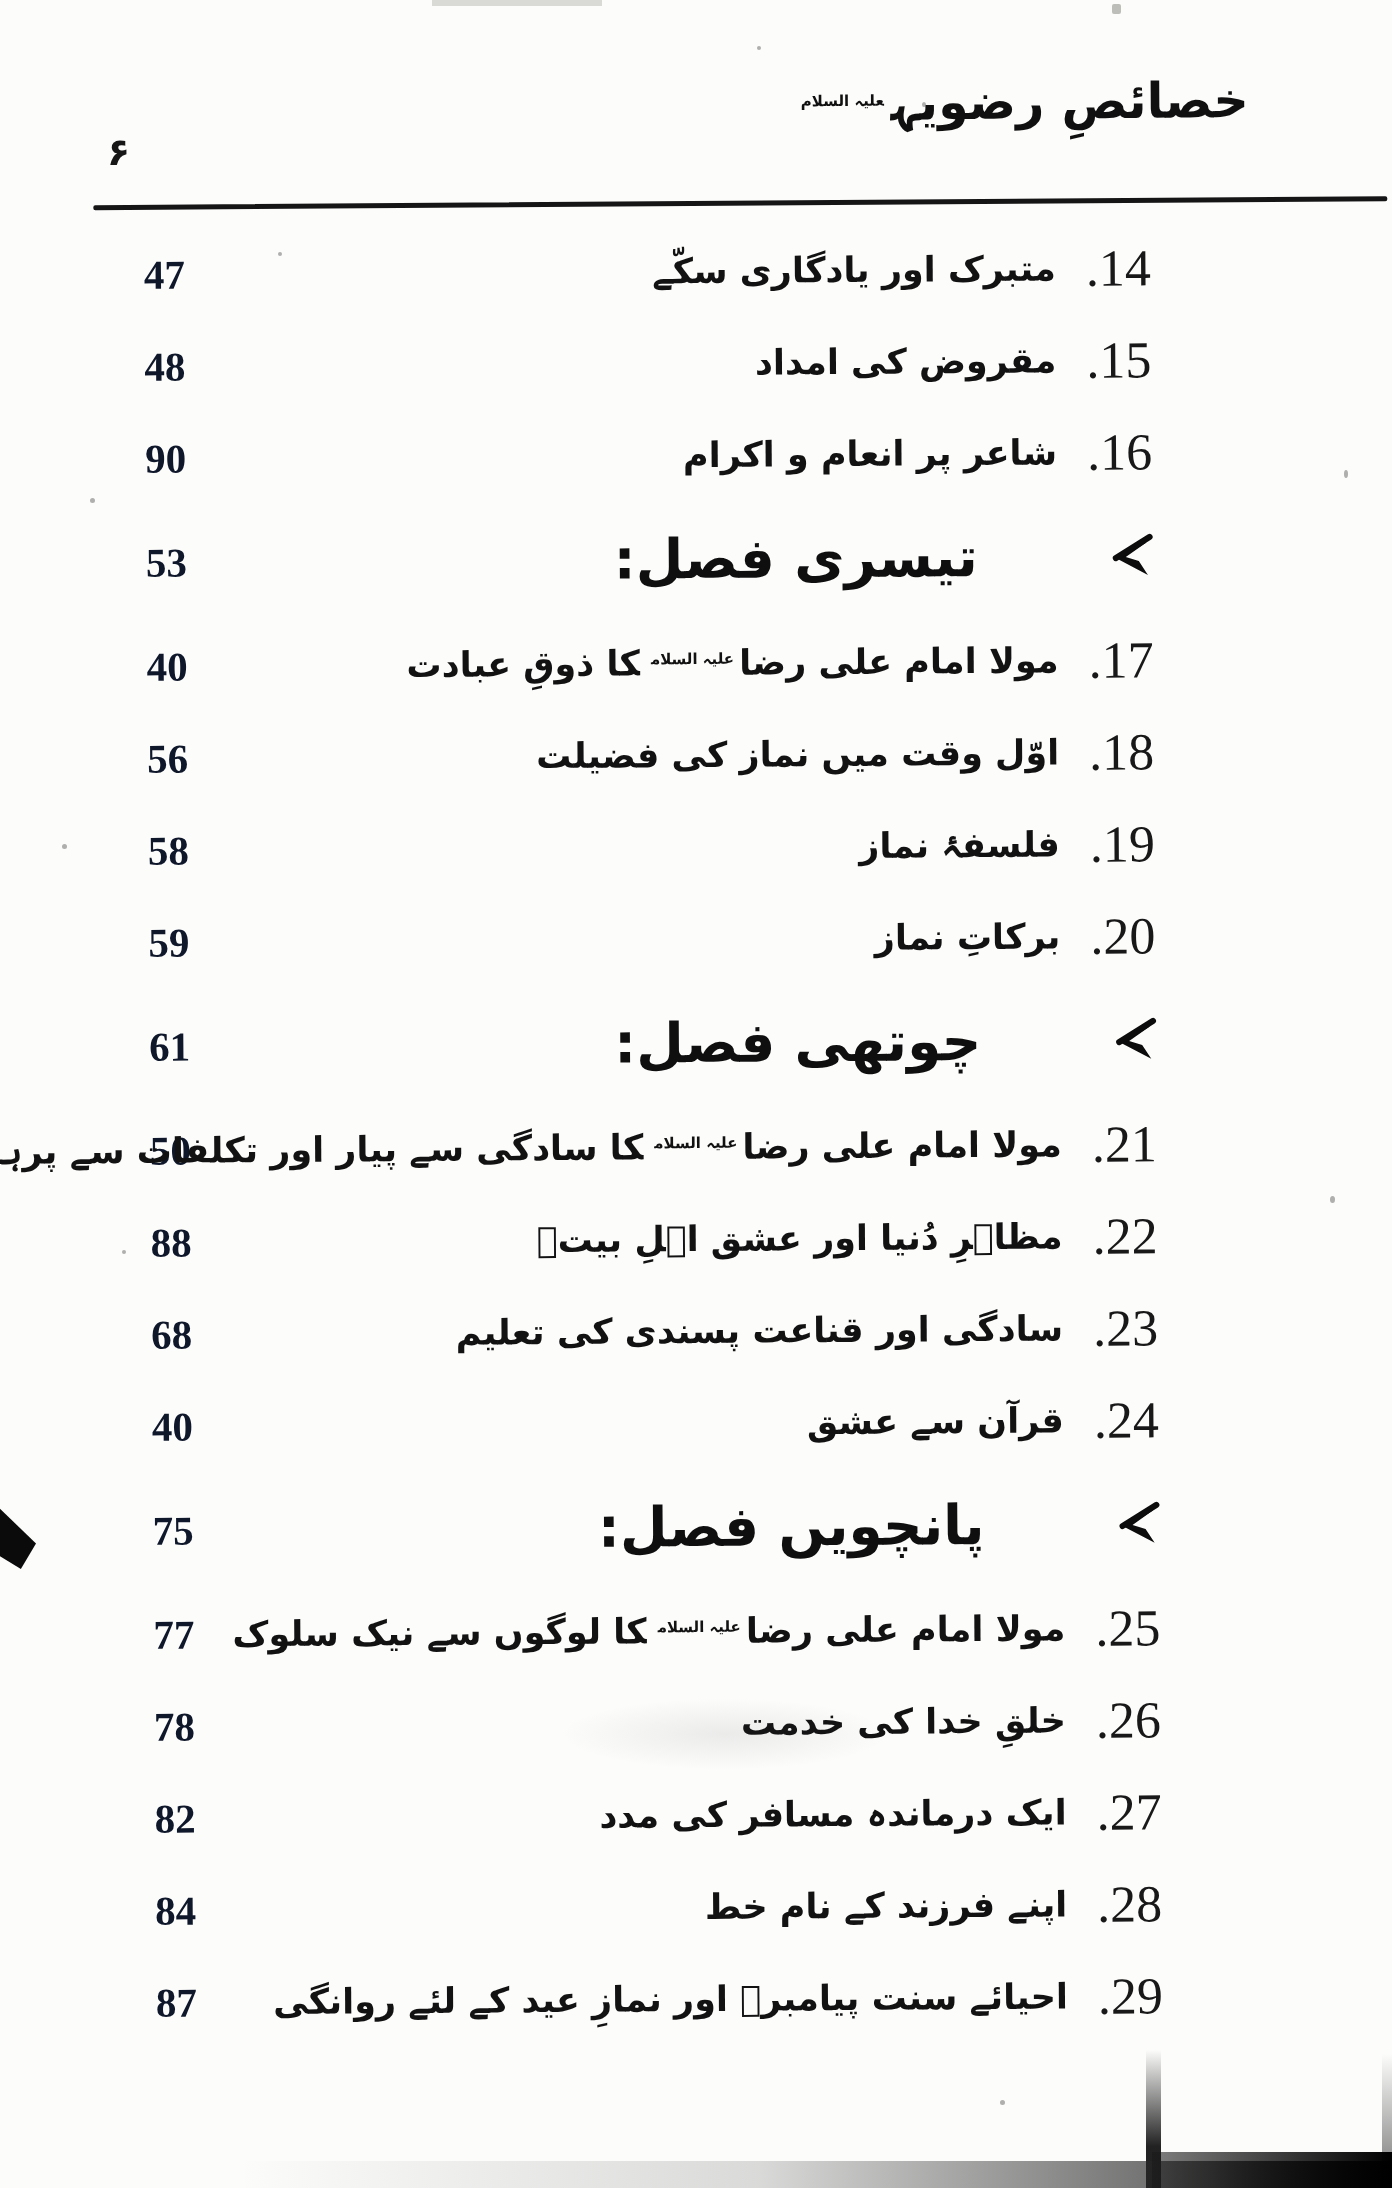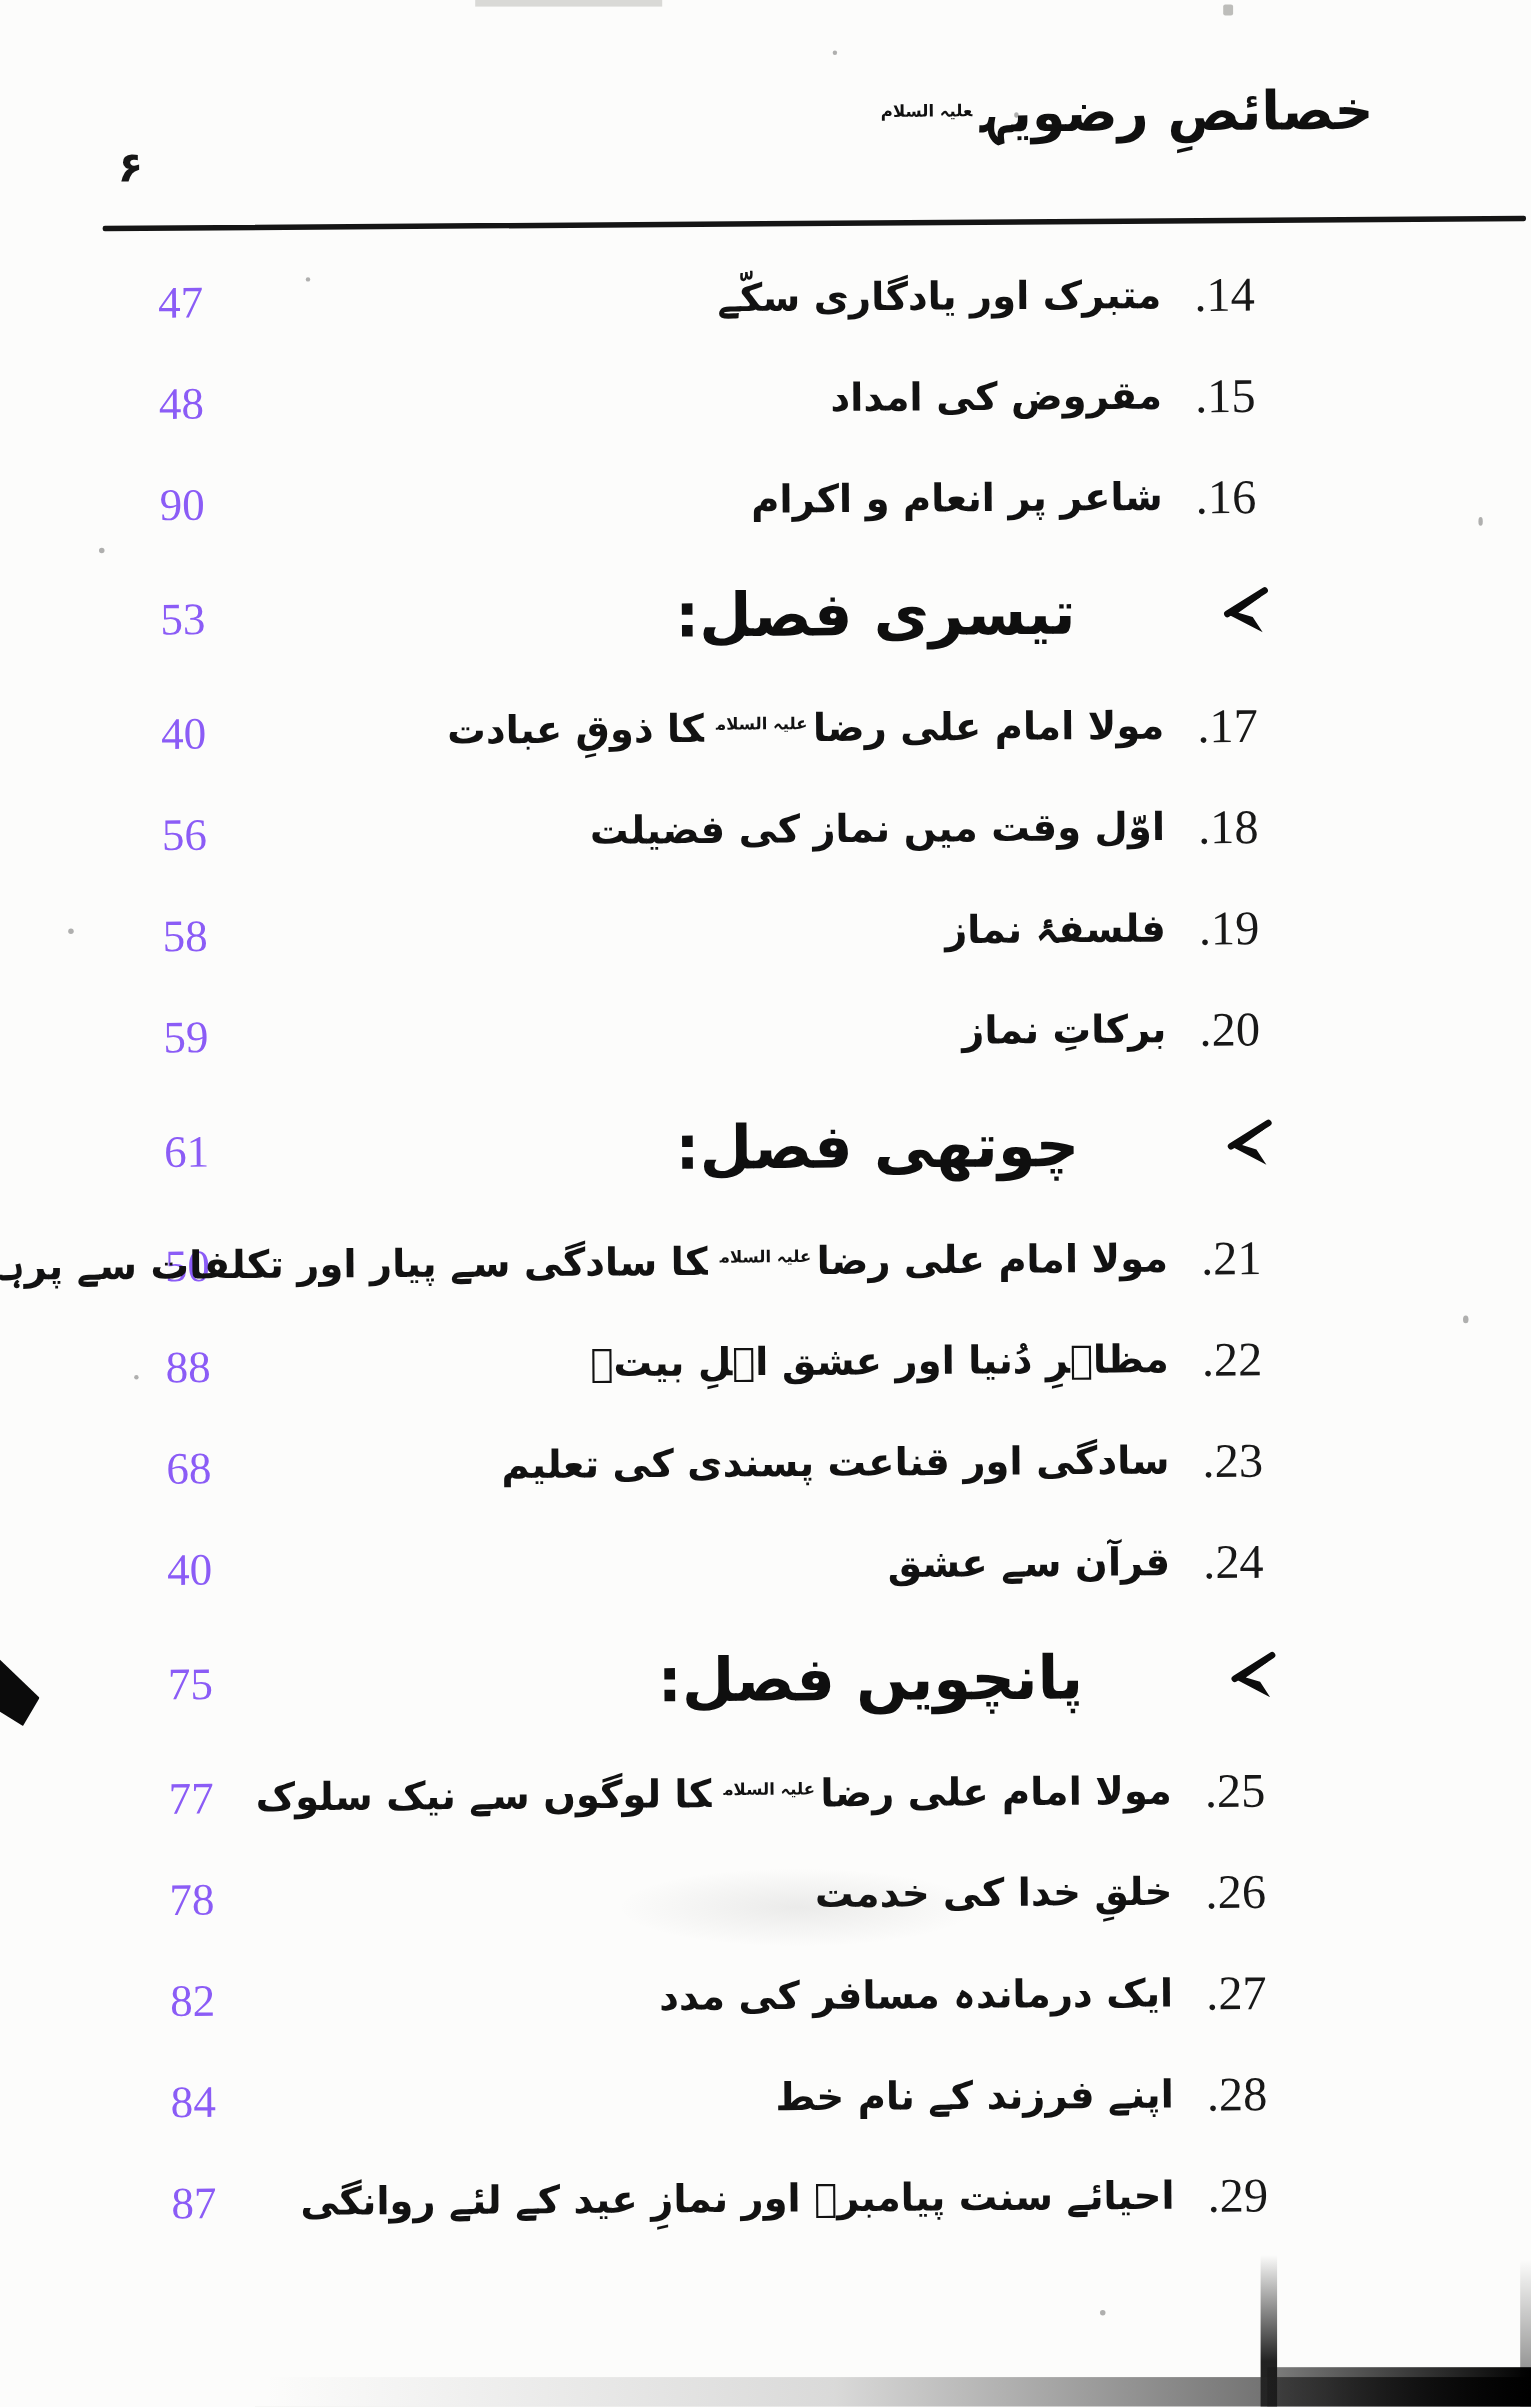--- a/index.html
+++ b/index.html
@@ -24,25 +24,25 @@
   .header-hon{font-size:15px;position:relative;top:-14px;margin-right:7px;font-weight:700;}
   .rule{position:absolute;left:98px;top:201px;width:1294px;height:5px;background:#151515;border-radius:2px;}
 
   
   #toc{position:absolute;left:0;right:0;top:225px;}
   .row{position:relative;display:block;}
   .row.entry{height:92px;}
   .row.section{height:116px;}
   .pg{
     position:absolute;left:148px;top:50%;transform:translateY(-50%);
-    font-family:"Liberation Serif",serif;font-size:41px;color:#8b5cf6;
+    font-family:"Liberation Serif",serif;font-size:41px;color:#0f172a;font-weight:bold;
   }
   .num{
     position:absolute;left:1090px;top:50%;transform:translateY(-50%);
-    font-family:"Liberation Serif",serif;font-size:44px;color:#181818;direction:ltr;
+    font-family:"Liberation Serif",serif;font-size:52px;color:#181818;direction:ltr;
   }
   .title{
     position:absolute;right:332px;top:50%;transform:translateY(-50%);
     direction:rtl;white-space:nowrap;font-weight:700;font-size:35px;color:#121212;
   }
   .title .hon{font-size:15px;position:relative;top:-11px;margin:0 5px;}
   .title .hon:empty,.title .t2:empty{display:none;}
   .title .t2{margin-right:6px;}
   .stitle{
     position:absolute;right:412px;top:50%;transform:translateY(-50%);

